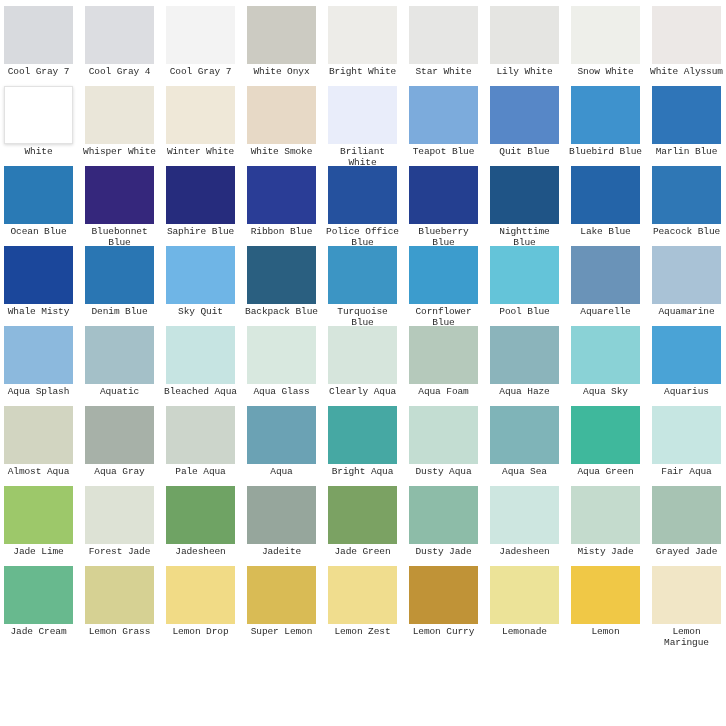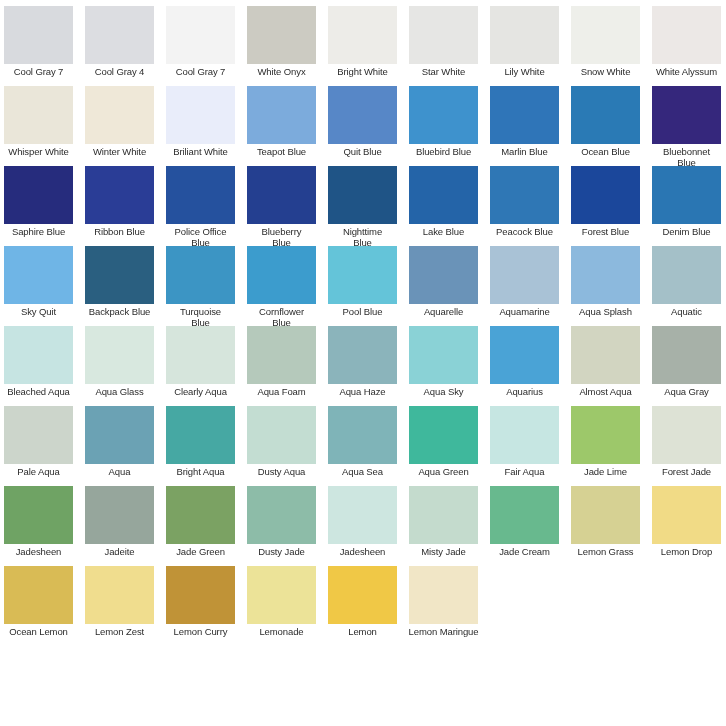--- a/index.html
+++ b/index.html
@@ -15,20 +15,21 @@
     overflow: hidden;
   }
   #palette-grid {
     display: grid;
     grid-template-columns: repeat(9, 73px);
     grid-auto-rows: 80px;
     column-gap: 8px;
     row-gap: 0px;
     padding: 6px 0 6px 2px;
     box-sizing: border-box;
+    font-family: Liberation Mono, monospace;
   }
   .swatch-cell {
     width: 73px;
     height: 80px;
     display: flex;
     flex-direction: column;
     align-items: center;
     box-sizing: border-box;
   }
   .swatch-chip {
@@ -86,28 +87,36 @@
     </div>
     <div class="swatch-cell">
       <div class="swatch-chip" style="background-color: rgb(238, 239, 234);"></div>
       <div class="swatch-label">Snow White</div>
     </div>
     <div class="swatch-cell">
       <div class="swatch-chip" style="background-color: rgb(236, 232, 230);"></div>
       <div class="swatch-label">White Alyssum</div>
     </div>
     <div class="swatch-cell">
+      <div class="swatch-chip bordered" style="background-color: rgb(255, 255, 255);"></div>
+      <div class="swatch-label">White</div>
+    </div>
+    <div class="swatch-cell">
       <div class="swatch-chip" style="background-color: rgb(234, 230, 217);"></div>
       <div class="swatch-label">Whisper White</div>
     </div>
     <div class="swatch-cell">
       <div class="swatch-chip" style="background-color: rgb(239, 232, 216);"></div>
       <div class="swatch-label">Winter White</div>
     </div>
     <div class="swatch-cell">
+      <div class="swatch-chip" style="background-color: rgb(231, 217, 198);"></div>
+      <div class="swatch-label">White Smoke</div>
+    </div>
+    <div class="swatch-cell">
       <div class="swatch-chip" style="background-color: rgb(233, 237, 250);"></div>
       <div class="swatch-label">Briliant White</div>
     </div>
     <div class="swatch-cell">
       <div class="swatch-chip" style="background-color: rgb(124, 171, 220);"></div>
       <div class="swatch-label">Teapot Blue</div>
     </div>
     <div class="swatch-cell">
       <div class="swatch-chip" style="background-color: rgb(87, 135, 199);"></div>
       <div class="swatch-label">Quit Blue</div>
@@ -155,21 +164,21 @@
     <div class="swatch-cell">
       <div class="swatch-chip" style="background-color: rgb(36, 100, 168);"></div>
       <div class="swatch-label">Lake Blue</div>
     </div>
     <div class="swatch-cell">
       <div class="swatch-chip" style="background-color: rgb(47, 119, 181);"></div>
       <div class="swatch-label">Peacock Blue</div>
     </div>
     <div class="swatch-cell">
       <div class="swatch-chip" style="background-color: rgb(27, 71, 155);"></div>
-      <div class="swatch-label">Forest Blue</div>
+      <div class="swatch-label">Whale Misty</div>
     </div>
     <div class="swatch-cell">
       <div class="swatch-chip" style="background-color: rgb(42, 118, 179);"></div>
       <div class="swatch-label">Denim Blue</div>
     </div>
     <div class="swatch-cell">
       <div class="swatch-chip" style="background-color: rgb(111, 181, 230);"></div>
       <div class="swatch-label">Sky Quit</div>
     </div>
     <div class="swatch-cell">
@@ -296,34 +305,38 @@
     </div>
     <div class="swatch-cell">
       <div class="swatch-chip" style="background-color: rgb(205, 230, 224);"></div>
       <div class="swatch-label">Jadesheen</div>
     </div>
     <div class="swatch-cell">
       <div class="swatch-chip" style="background-color: rgb(196, 219, 205);"></div>
       <div class="swatch-label">Misty Jade</div>
     </div>
     <div class="swatch-cell">
+      <div class="swatch-chip" style="background-color: rgb(167, 195, 179);"></div>
+      <div class="swatch-label">Grayed Jade</div>
+    </div>
+    <div class="swatch-cell">
       <div class="swatch-chip" style="background-color: rgb(104, 185, 142);"></div>
       <div class="swatch-label">Jade Cream</div>
     </div>
     <div class="swatch-cell">
       <div class="swatch-chip" style="background-color: rgb(214, 209, 147);"></div>
       <div class="swatch-label">Lemon Grass</div>
     </div>
     <div class="swatch-cell">
       <div class="swatch-chip" style="background-color: rgb(241, 219, 134);"></div>
       <div class="swatch-label">Lemon Drop</div>
     </div>
     <div class="swatch-cell">
       <div class="swatch-chip" style="background-color: rgb(217, 187, 85);"></div>
-      <div class="swatch-label">Ocean Lemon</div>
+      <div class="swatch-label">Super Lemon</div>
     </div>
     <div class="swatch-cell">
       <div class="swatch-chip" style="background-color: rgb(240, 221, 142);"></div>
       <div class="swatch-label">Lemon Zest</div>
     </div>
     <div class="swatch-cell">
       <div class="swatch-chip" style="background-color: rgb(192, 147, 55);"></div>
       <div class="swatch-label">Lemon Curry</div>
     </div>
     <div class="swatch-cell">

